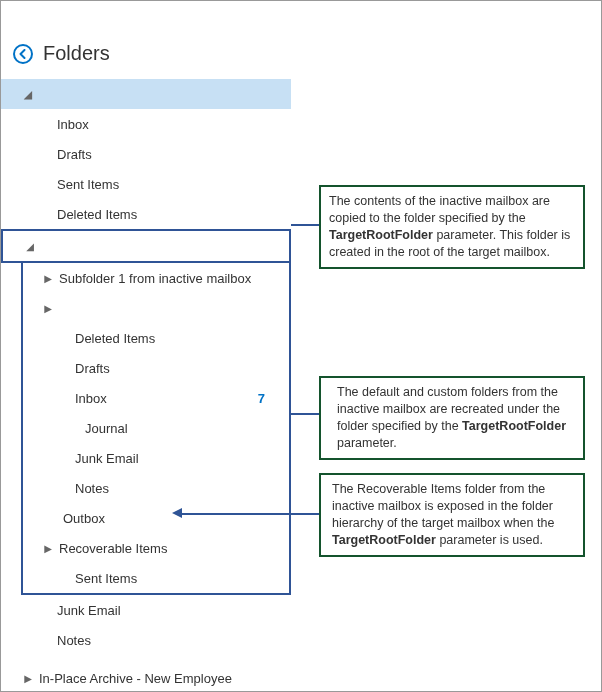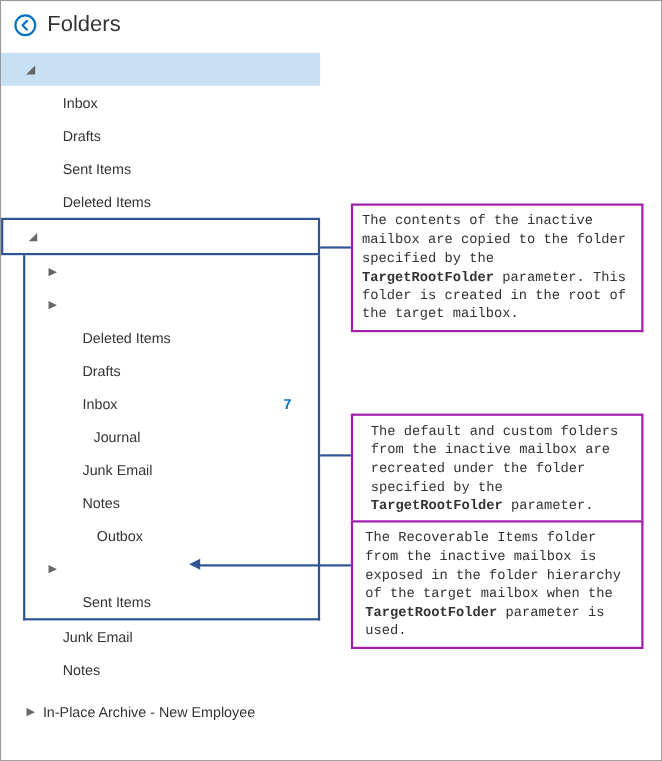--- a/index.html
+++ b/index.html
@@ -13,20 +13,21 @@
     height: 692px;
     border: 1px solid #999;
     box-sizing: border-box;
     position: relative;
     overflow: hidden;
   }
   .header {
     display: flex;
     align-items: center;
     padding: 10px 12px 10px 12px;
+    margin-top: 31px;
   }
   .back-icon {
     width: 20px;
     height: 20px;
     border: 2px solid #0072C6;
     border-radius: 50%;
     display: flex;
     align-items: center;
     justify-content: center;
     margin-right: 10px;
@@ -80,28 +81,27 @@
   #inactive-box {
     position: relative;
   }
   #subfolders-box {
     margin-left: 20px;
     border-top: none;
   }
 
   .callout {
     position: absolute;
-    border: 2px solid #a21caf;
+    border: 2px solid #14532d;
     background: #fff;
     font-size: 12.5px;
     line-height: 1.35;
     padding: 6px 8px;
     color: #333;
     box-sizing: border-box;
-    font-family: Liberation Mono, monospace;
   }
   .callout b { font-weight: 600; }
   .connector {
     position: absolute;
     background: #2F5496;
     height: 2px;
   }
   .arrowhead {
     position: absolute;
     width: 0; height: 0;
@@ -153,20 +153,21 @@
 
   <div class="box" id="inactive-box">
     <div class="item lvl1b">
       <span class="caret">◢</span>
     </div>
   </div>
 
   <div class="box" id="subfolders-box">
     <div class="item lvl2" style="padding-left:20px;">
       <span class="caret">▶</span>
+      <span class="label">Subfolder 1 from inactive mailbox</span>
     </div>
     <div class="item lvl2" style="padding-left:20px;">
       <span class="caret">▶</span>
     </div>
     <div class="item lvl3" style="padding-left:36px;">
       <span class="caret blank">•</span>
       <span class="label">Deleted Items</span>
     </div>
     <div class="item lvl3" style="padding-left:36px;">
       <span class="caret blank">•</span>
@@ -182,26 +183,27 @@
       <span class="label">Journal</span>
     </div>
     <div class="item lvl3" style="padding-left:36px;">
       <span class="caret blank">•</span>
       <span class="label">Junk Email</span>
     </div>
     <div class="item lvl3" style="padding-left:36px;">
       <span class="caret blank">•</span>
       <span class="label">Notes</span>
     </div>
-    <div class="item lvl3" style="padding-left:49px;">
+    <div class="item lvl3" style="padding-left:24px;">
       <span class="caret blank">•</span>
       <span class="label">Outbox</span>
     </div>
     <div class="item lvl3" style="padding-left:20px;">
       <span class="caret">▶</span>
+      <span class="label">Recoverable Items</span>
     </div>
     <div class="item lvl3" style="padding-left:36px;">
       <span class="caret blank">•</span>
       <span class="label">Sent Items</span>
     </div>
   </div>
 
   <div class="item lvl1">
     <span class="caret blank">•</span>
     <span class="label">Junk Email</span>

